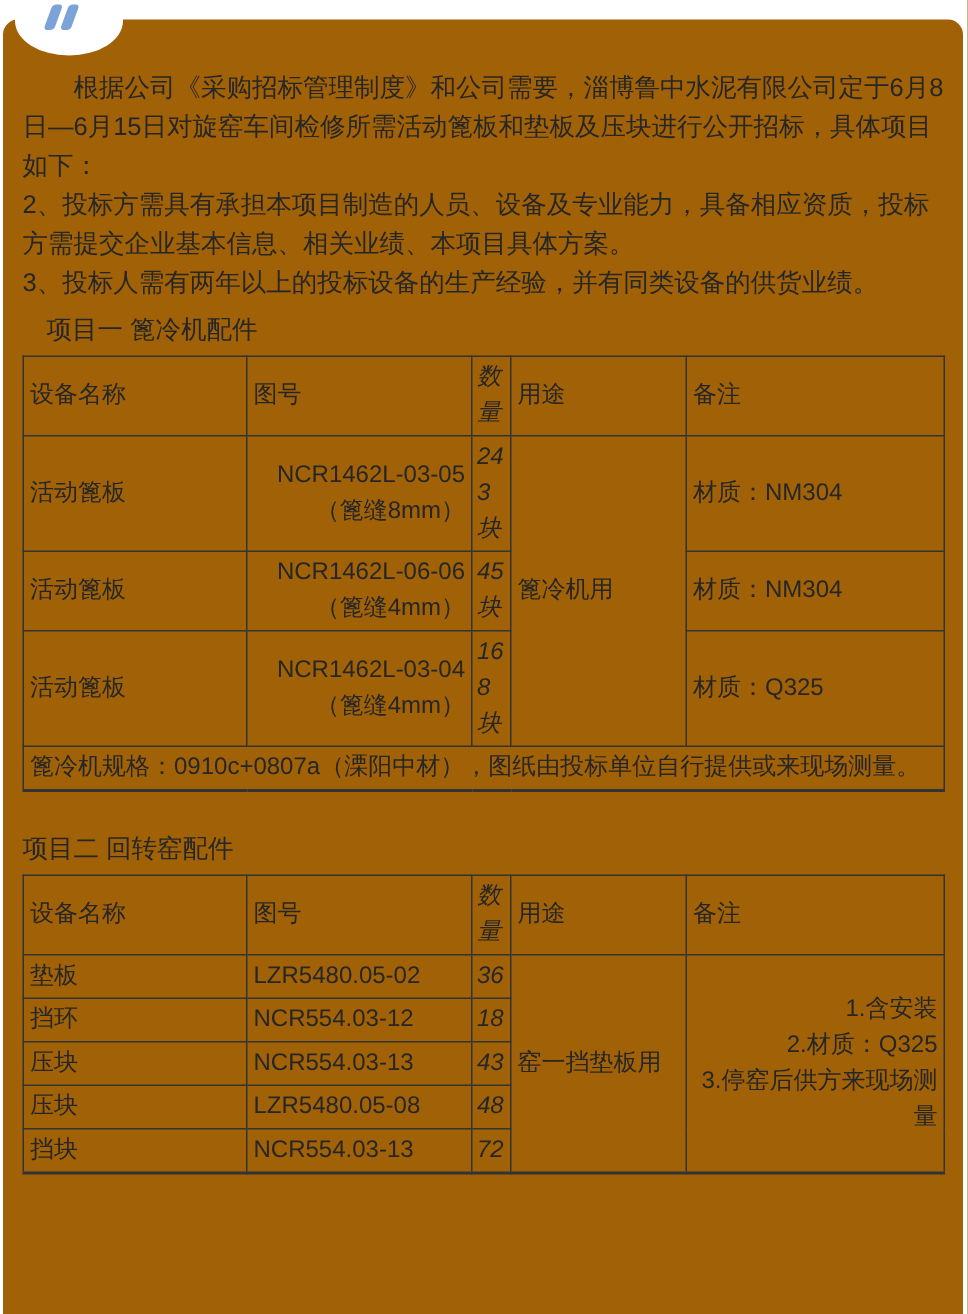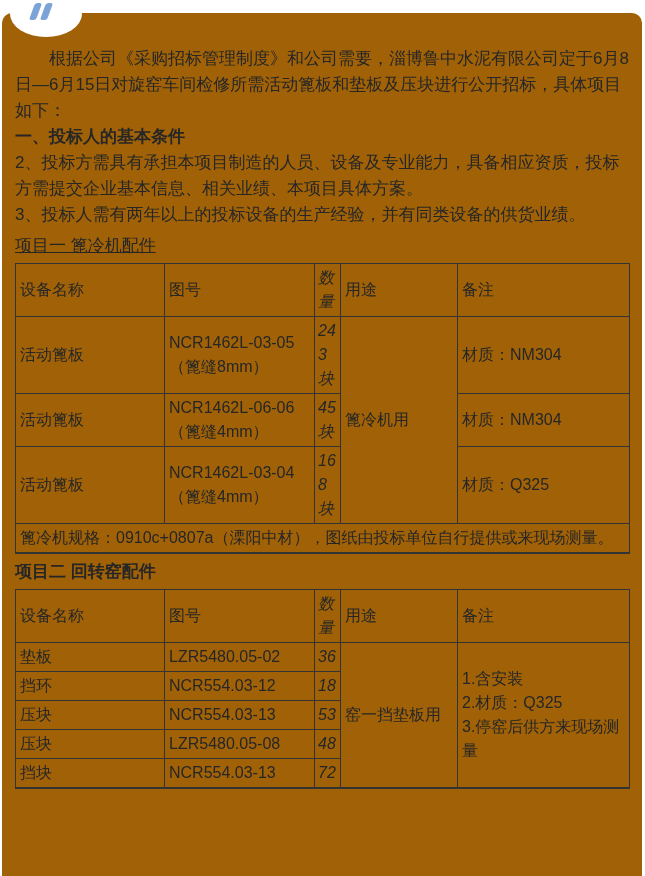--- a/index.html
+++ b/index.html
@@ -34,54 +34,53 @@
   }
   .quote-icon .bar {
     width: 7px; height: 17px;
     background: #7ba3d8;
     border-radius: 2.5px;
     transform: skewX(-20deg);
   }
   p, .h { margin: 0; font-size: 17px; line-height: 26px; }
   .h { font-weight: bold; }
   .indent { text-indent: 2em; }
-  .proj-title { margin: 5px 0 4px; text-decoration: underline; }
-  .proj-title2 { margin: 5px 0 4px; font-weight: bold; }
+  .proj-title { margin: 5px 16px 4px; }
+  .proj-title2 { margin: 25px 0 4px; }
   table {
     width: 100%;
     border-collapse: collapse;
     table-layout: fixed;
     border: 1px solid #333;
     border-bottom: 2px solid #333;
   }
   td {
     border: 1px solid #333;
     padding: 2px 4px;
     font-size: 16px;
     line-height: 24px;
     text-align: left;
     vertical-align: middle;
     overflow: hidden;
   }
   td.qty { padding: 2px 3px; word-break: break-all; font-style: italic; }
-  .multiline { white-space: pre-line; }
+  .multiline { white-space: pre-line; text-align: right; }
 </style>
 </head>
 <body>
 
 <div class="panel">
   <div class="quote-notch"></div>
   <div class="quote-icon">
     <span class="bar"></span>
     <span class="bar"></span>
   </div>
 
   <p class="indent">根据公司《采购招标管理制度》和公司需要，淄博鲁中水泥有限公司定于6月8日—6月15日对旋窑车间检修所需活动篦板和垫板及压块进行公开招标，具体项目如下：</p>
 
-  <div class="h">一、投标人的基本条件</div>
   <p>2、投标方需具有承担本项目制造的人员、设备及专业能力，具备相应资质，投标方需提交企业基本信息、相关业绩、本项目具体方案。</p>
   <p>3、投标人需有两年以上的投标设备的生产经验，并有同类设备的供货业绩。</p>
 
 
   <p class="proj-title">项目一  篦冷机配件</p>
 
   <table>
     <colgroup>
       <col style="width:149px">
         <col style="width:150px">
@@ -153,21 +152,21 @@
 3.停窑后供方来现场测量</td>
       </tr>
       <tr>
         <td>挡环</td>
         <td>NCR554.03-12</td>
         <td class="qty">18</td>
       </tr>
       <tr>
         <td>压块</td>
         <td>NCR554.03-13</td>
-        <td class="qty">53</td>
+        <td class="qty">43</td>
       </tr>
       <tr>
         <td>压块</td>
         <td>LZR5480.05-08</td>
         <td class="qty">48</td>
       </tr>
       <tr>
         <td>挡块</td>
         <td>NCR554.03-13</td>
         <td class="qty">72</td>

